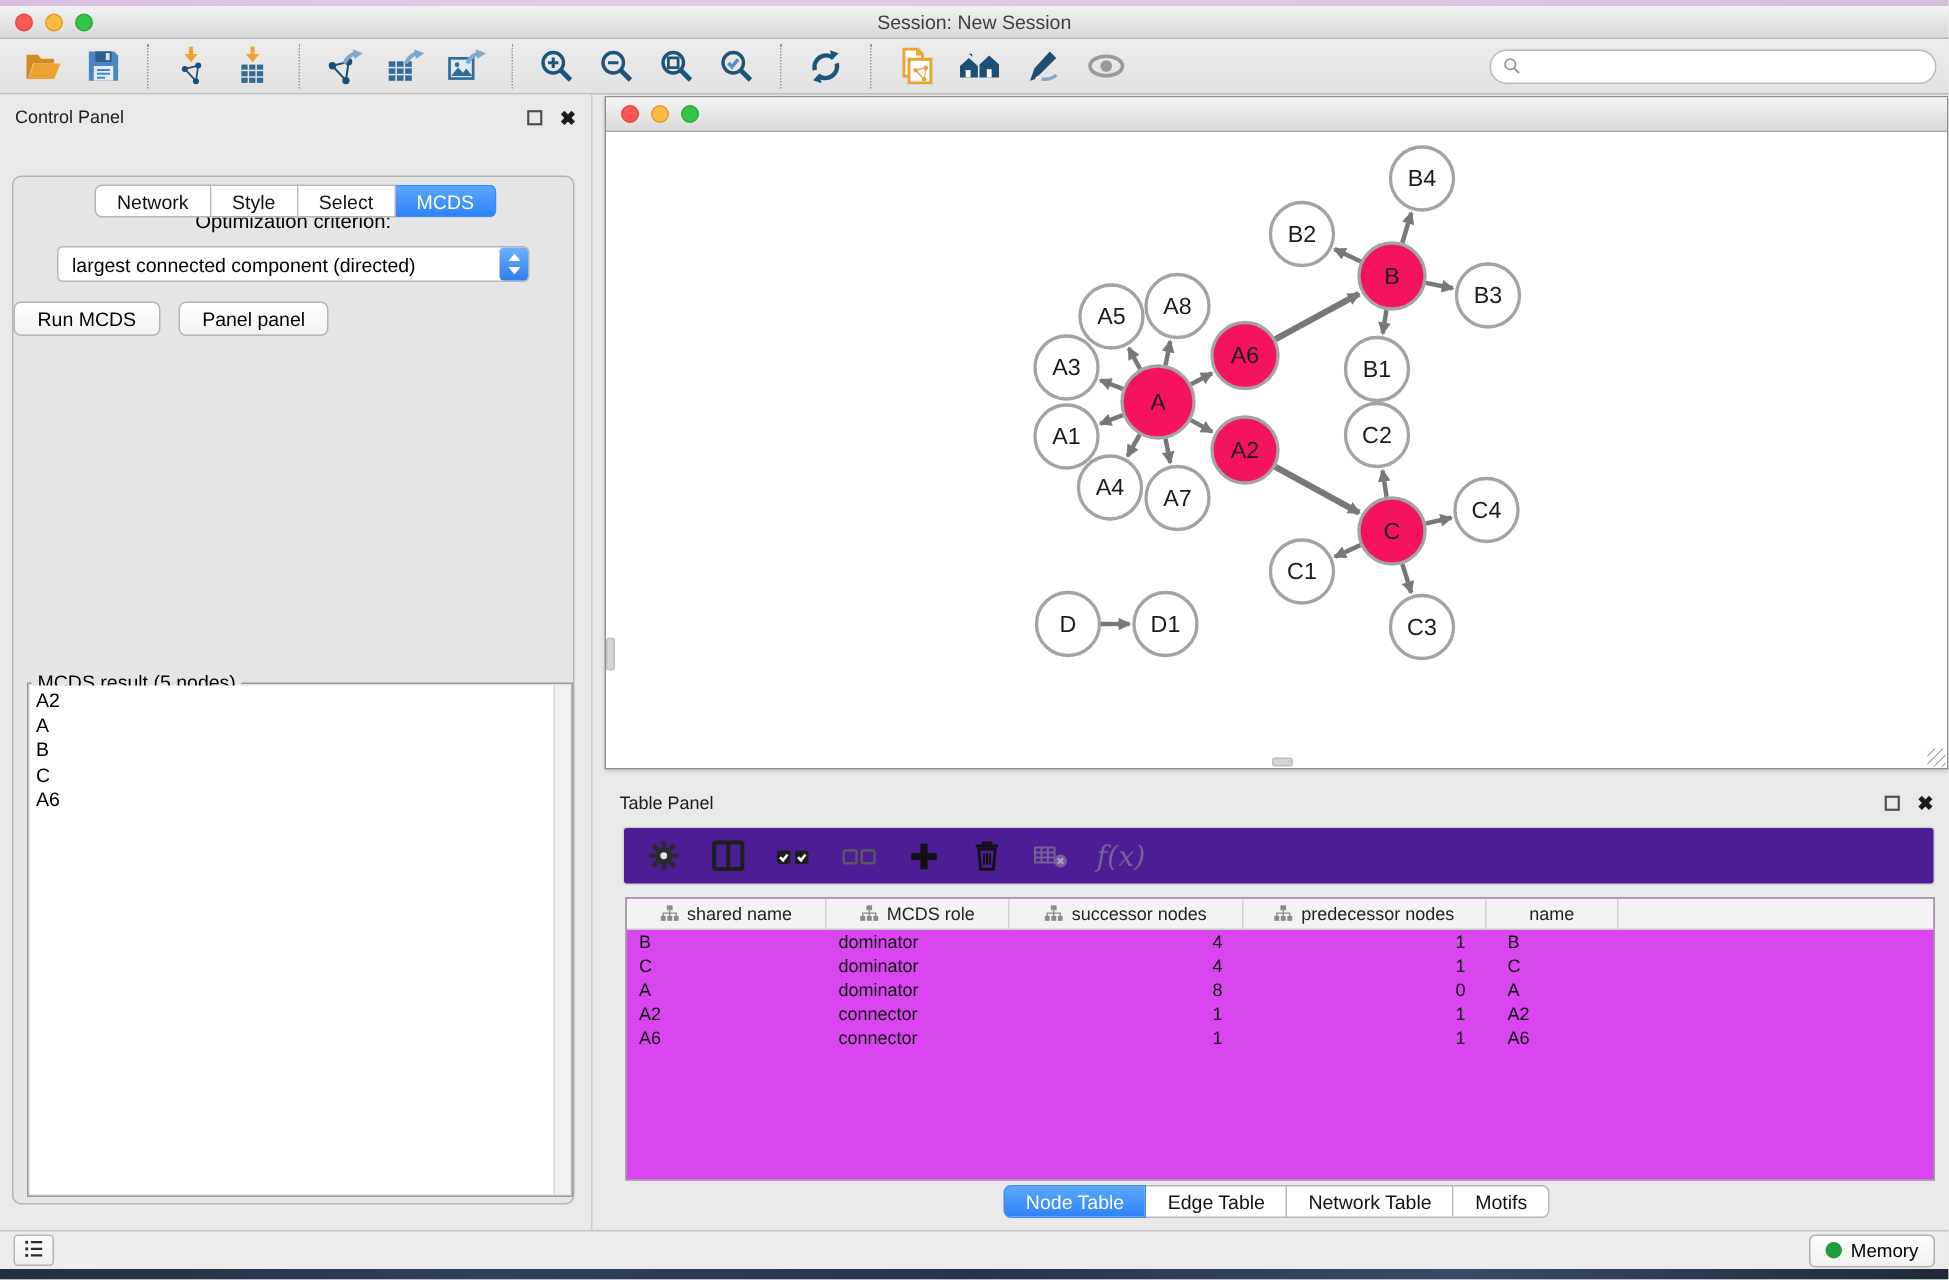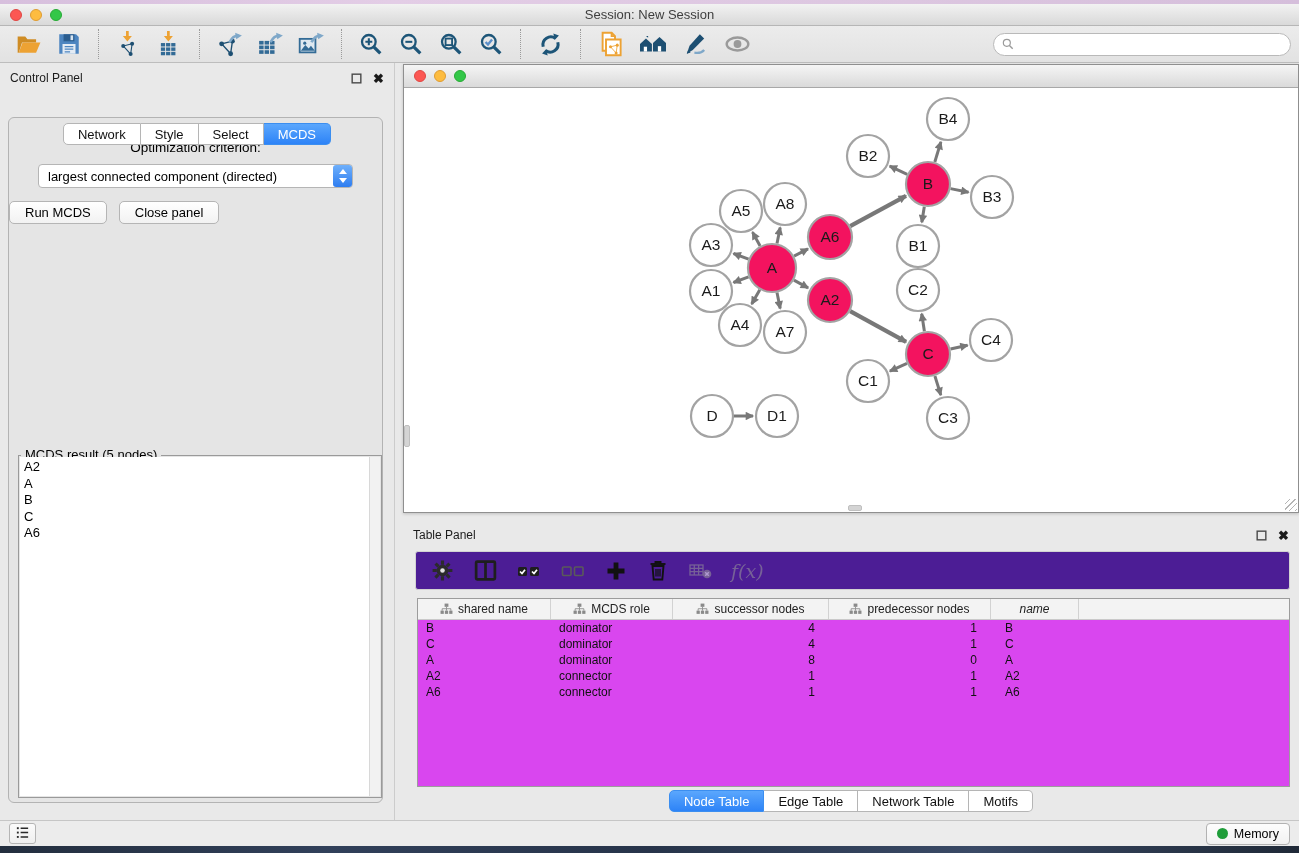--- a/index.html
+++ b/index.html
@@ -334,21 +334,21 @@
         <button class="seg-tab active">MCDS</button>
       </div>
     <div class="cp-body">
       <div class="opt-label">Optimization criterion:</div>
       <div class="dropdown">
         <span class="dropdown-value">largest connected component (directed)</span>
         <span class="dropdown-stepper"></span>
       </div>
       <div class="btn-row">
         <button class="push-btn">Run MCDS</button>
-        <button class="push-btn">Close panel</button>
+        <button class="push-btn">Panel panel</button>
       </div>
       <div class="mcds-fieldset">
         <span class="mcds-legend">MCDS result (5 nodes)</span>
         <div class="mcds-list" id="mcds-list">
             <div class="result-item">A2</div>
             <div class="result-item">A</div>
             <div class="result-item">B</div>
             <div class="result-item">C</div>
             <div class="result-item">A6</div>
           </div>
@@ -562,21 +562,21 @@
                   <rect x="8.5" y="1" width="7" height="6"></rect>
                   <rect x="1" y="14" width="6" height="6"></rect>
                   <rect x="9" y="14" width="6" height="6"></rect>
                   <rect x="17" y="14" width="6" height="6"></rect>
                 </g>
                 <path d="M12 7v3.5M4 14v-3.5h16V14M12 10.5V14" stroke="#8a8a8a" stroke-width="1.6" fill="none"></path>
               </svg>
             </span>
             <span>predecessor nodes</span>
           </div>
-          <div class="th" style="width: 88px; font-style: italic;">
+          <div class="th" style="width: 88px;">
             <span>name</span>
           </div>
           <div class="th" style="flex: 1 1 0%;"></div>
         </div>
       <div id="tp-rows">
           <div class="tr">
             <div class="td" style="width: 133px;">B</div>
             <div class="td" style="width: 122px;">dominator</div>
             <div class="td r" style="width: 156px;">4</div>
             <div class="td r" style="width: 162px;">1</div>

